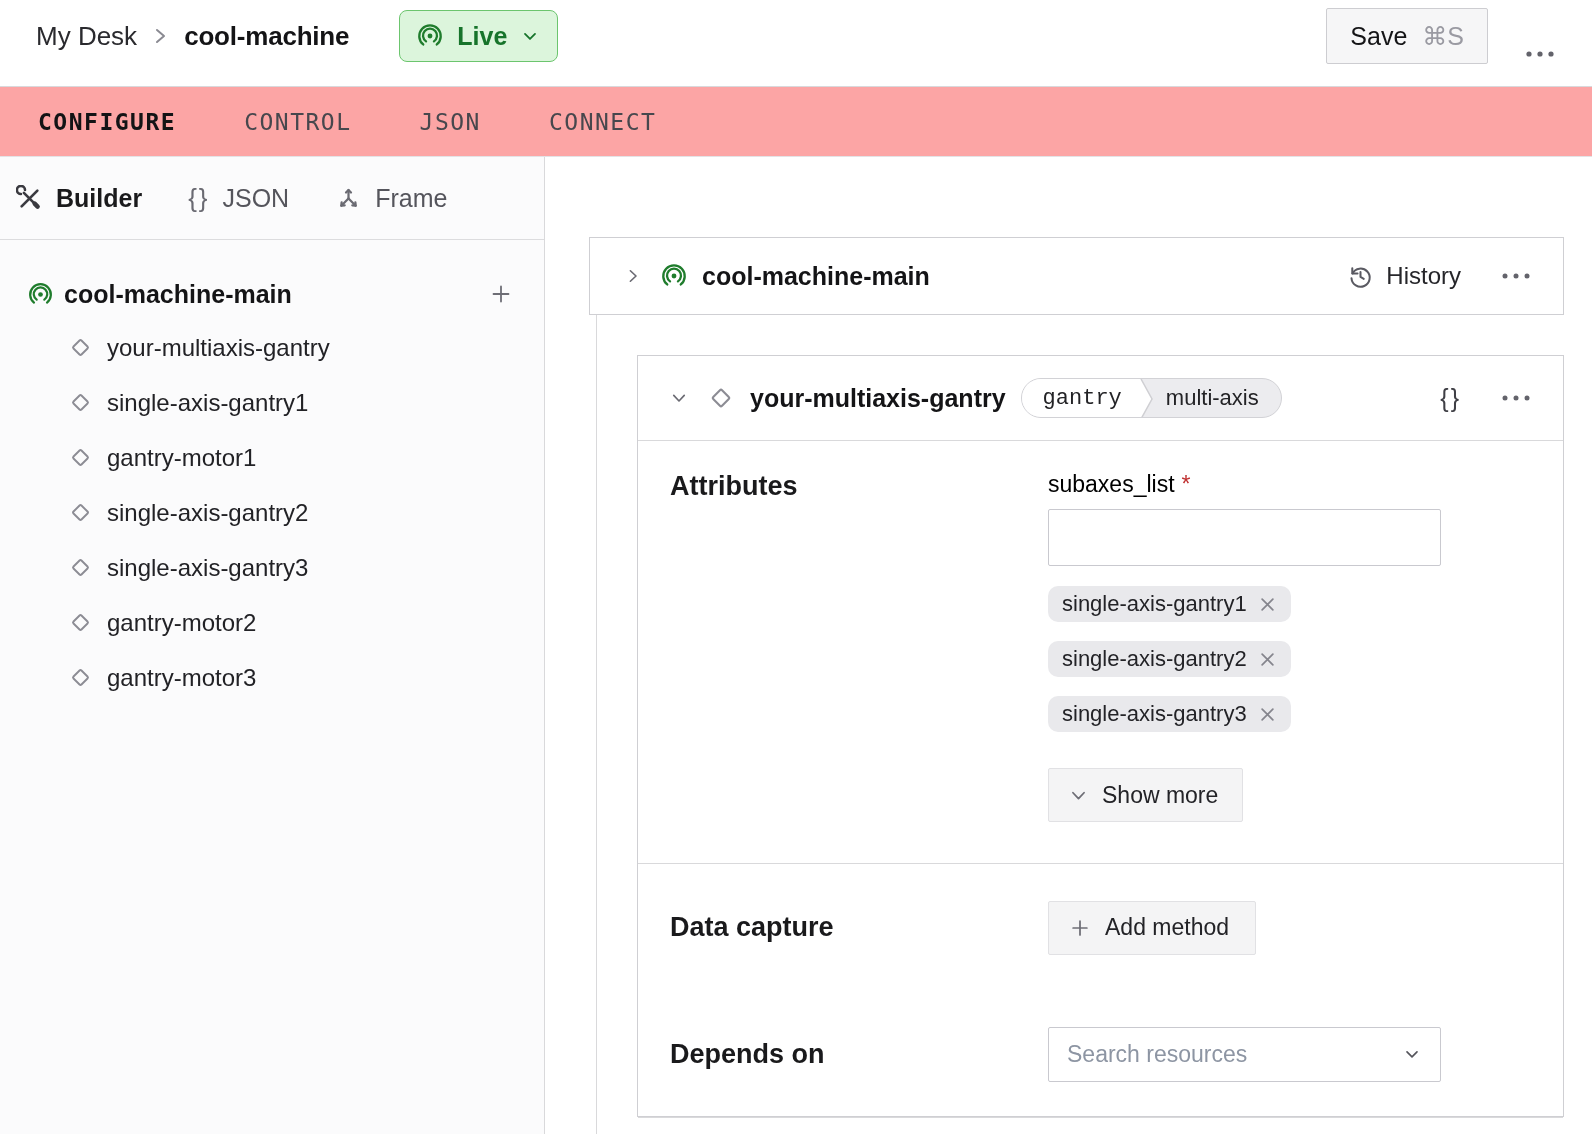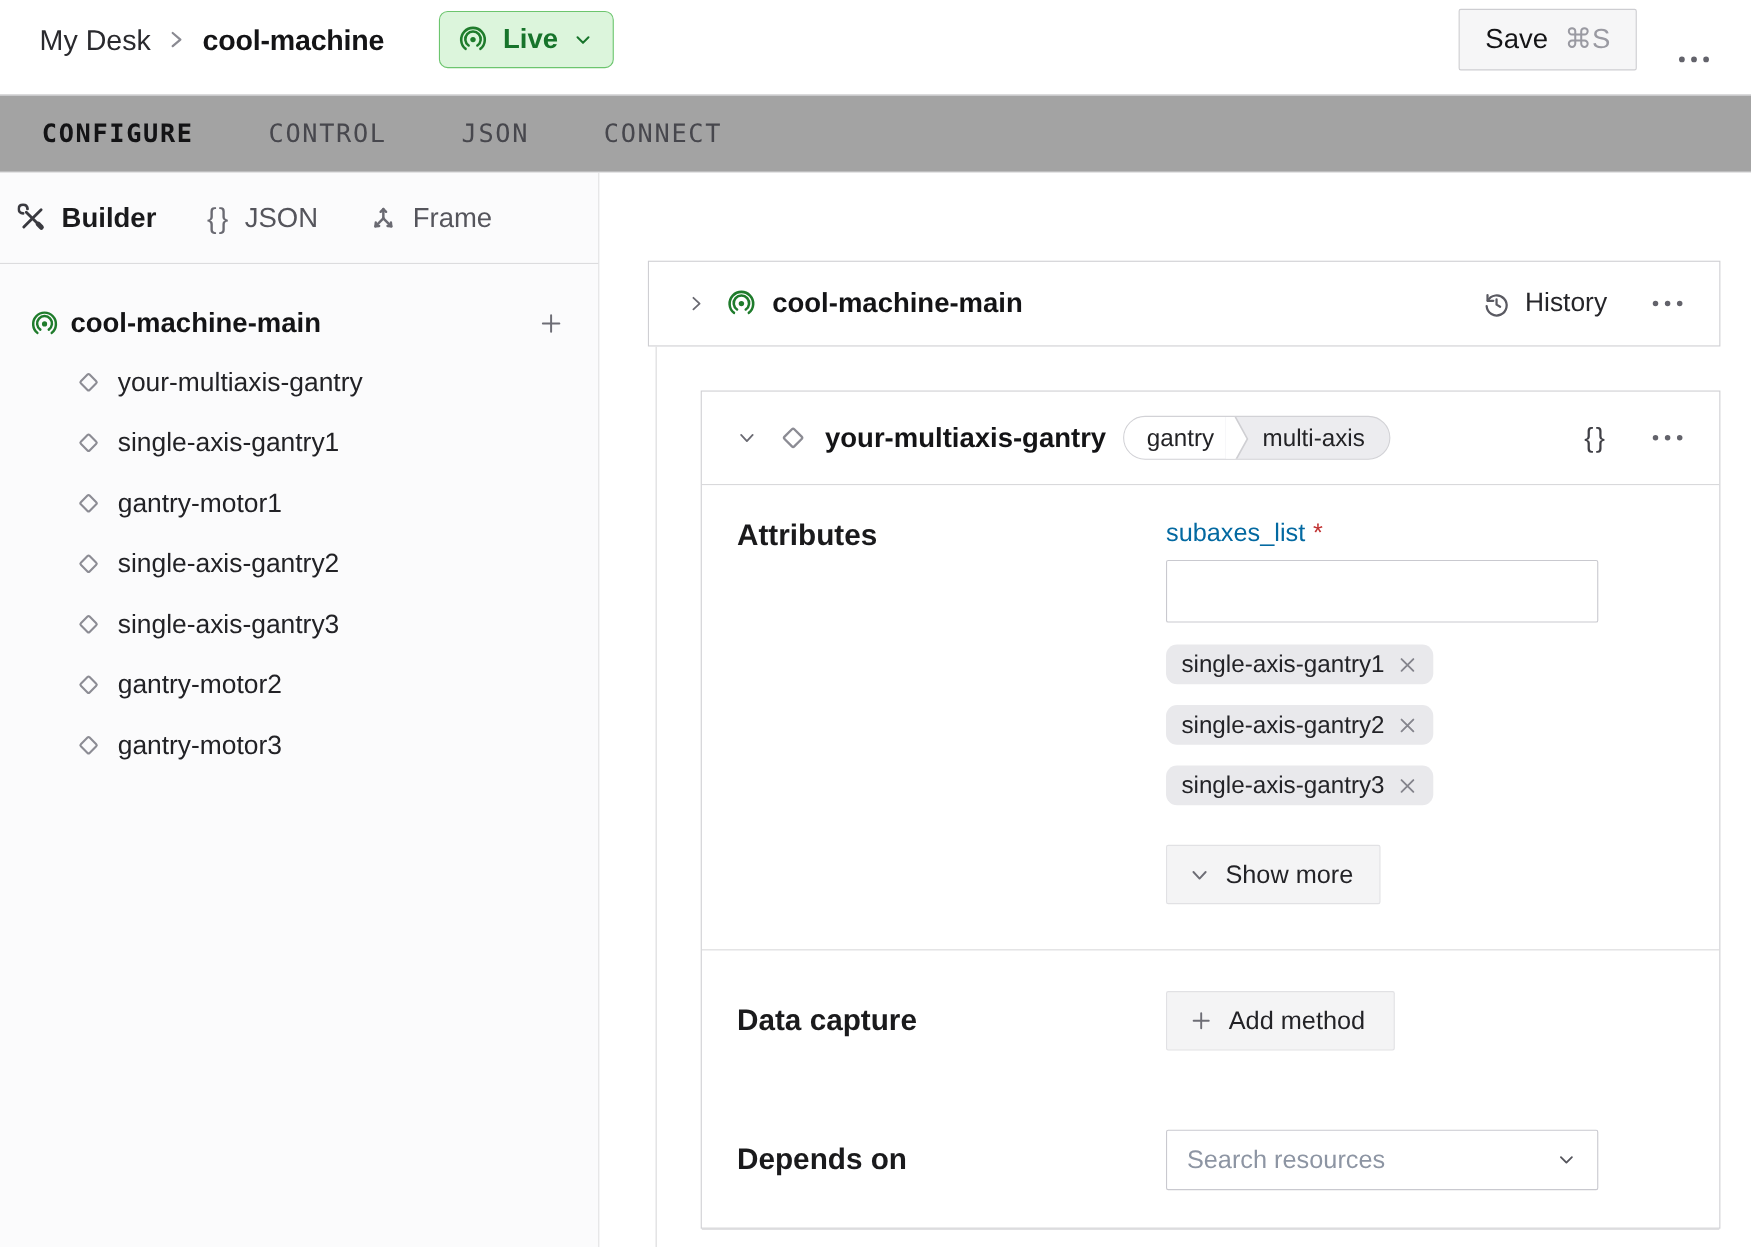--- a/index.html
+++ b/index.html
@@ -28,21 +28,21 @@
     height:56px; display:flex; align-items:center; gap:15px; padding:0 23px;
     background:#f6f6f7; border:1px solid #cdcdd1; border-radius:2px;
     font-size:25px; cursor:pointer; font-family:inherit;
   }
   .save-btn .save-label { color:#141416; }
   .save-btn .save-kbd { color:#9a9aa2; }
   .dots-btn { background:none; border:none; cursor:pointer; display:flex; align-items:center; padding:6px; }
 
   
   .tabbar {
-    height:71px; background:#a3a3a3; border-top:1px solid #d9d9dc; border-bottom:1px solid #e3e3e6;
+    height:71px; background:#fca5a5; border-top:1px solid #d9d9dc; border-bottom:1px solid #e3e3e6;
     display:flex; align-items:center; padding-left:36px; flex:0 0 auto;
     font-family:"DejaVu Sans Mono","Liberation Mono",monospace;
   }
   .tab { font-size:23px; letter-spacing:1.5px; color:#47474d; margin-right:64px; cursor:pointer; padding:6px 2px; }
   .tab.active { color:#131315; font-weight:bold; }
 
   
   .bodyrow { flex:1; display:flex; min-height:0; }
 
   
@@ -66,31 +66,31 @@
   .machine-card { left:44px; top:80px; width:975px; height:78px; display:flex; align-items:center; padding:0 26px 0 30px; }
   .machine-card .title { margin-left:14px; font-size:25px; font-weight:bold; color:#141416; }
   .caret-btn { background:none; border:none; cursor:pointer; display:flex; align-items:center; padding:4px; margin-right:14px; }
   .card-actions { margin-left:auto; display:flex; align-items:center; gap:34px; }
   .history-btn { display:flex; align-items:center; gap:12px; background:none; border:none; cursor:pointer; font-family:inherit; font-size:24px; color:#26262a; }
 
   .resource-card { left:92px; top:198px; width:927px; height:762px; }
   .res-header { height:85px; display:flex; align-items:center; padding:0 26px 0 28px; border-bottom:1px solid #d9d9db; }
   .res-header .title { margin-left:14px; font-size:25px; font-weight:bold; color:#141416; white-space:nowrap; }
   .tag-pill { margin-left:15px; height:40px; display:inline-flex; align-items:stretch; border:1px solid #d2d2d6; border-radius:999px; overflow:hidden; background:#ececef; }
-  .tag-seg1 { background:#fff; padding:0 10px 0 21px; display:flex; align-items:center; font-size:22px; color:#232326; }
+  .tag-seg1 { background:#fff; padding:0 10px 0 21px; display:flex; align-items:center; font-size:22px; color:#232326;font-family:Liberation Mono, monospace; }
   .tag-sep { width:24px; flex:0 0 auto; }
   .tag-seg2 { padding:0 22px 0 10px; display:flex; align-items:center; font-size:22px; color:#232326; }
   .braces-btn { background:none; border:none; cursor:pointer; font-family:inherit; font-size:25px; color:#3f3f45; letter-spacing:2px; }
 
-  .section { display:flex; padding-left:32px;gap:12px; }
+  .section { display:flex; padding-left:32px; }
   .section h3 { font-size:27px; font-weight:bold; color:#1a1a1c; width:378px; flex:0 0 auto; }
   .sec-attributes { height:423px; padding-top:30px; border-bottom:1px solid #d9d9db; }
   .field-col { width:393px; flex:0 0 auto; }
   .field-label-row { display:flex; align-items:baseline; gap:7px; margin-bottom:11px; }
-  .field-label { font-size:23px; color:#0369a1; }
+  .field-label { font-size:23px; color:#000000; }
   .required { color:#c03030; font-size:23px; }
   .subaxes-input {
     width:393px; height:57px; border:1px solid #c9c9cf; border-radius:2px; background:#fff;
     resize:none; font-family:inherit; font-size:22px; padding:8px 10px; color:#222; outline:none; display:block;
   }
   .chips { margin-top:20px; }
   .chip { display:inline-flex; align-items:center; gap:11px; background:#e9e9ec; border-radius:10px; padding:0 14px; height:36px; font-size:22px; color:#232327; margin-bottom:19px; }
   .chip-row { line-height:0; }
   .chip-close { background:none; border:none; cursor:pointer; display:flex; padding:2px; }
   .show-more-btn {

